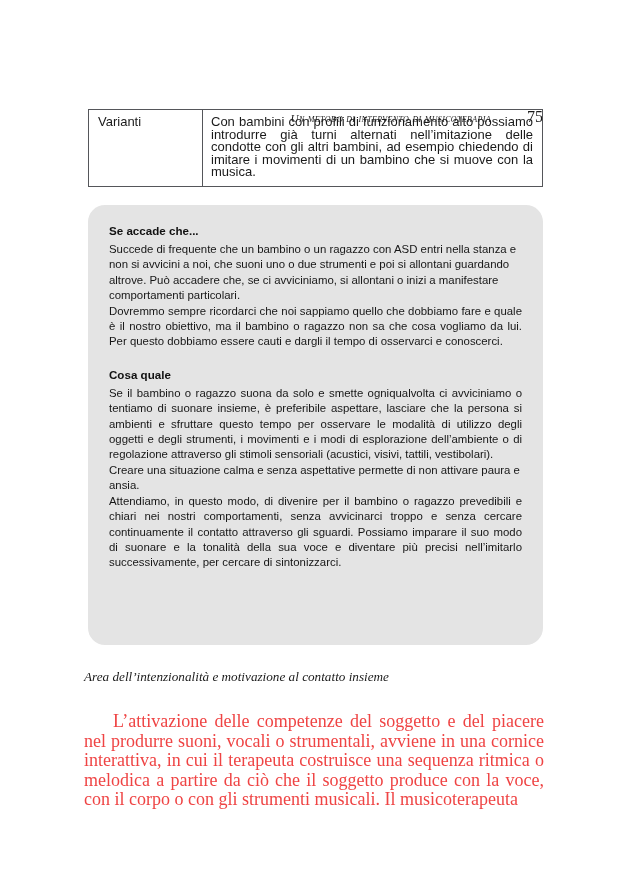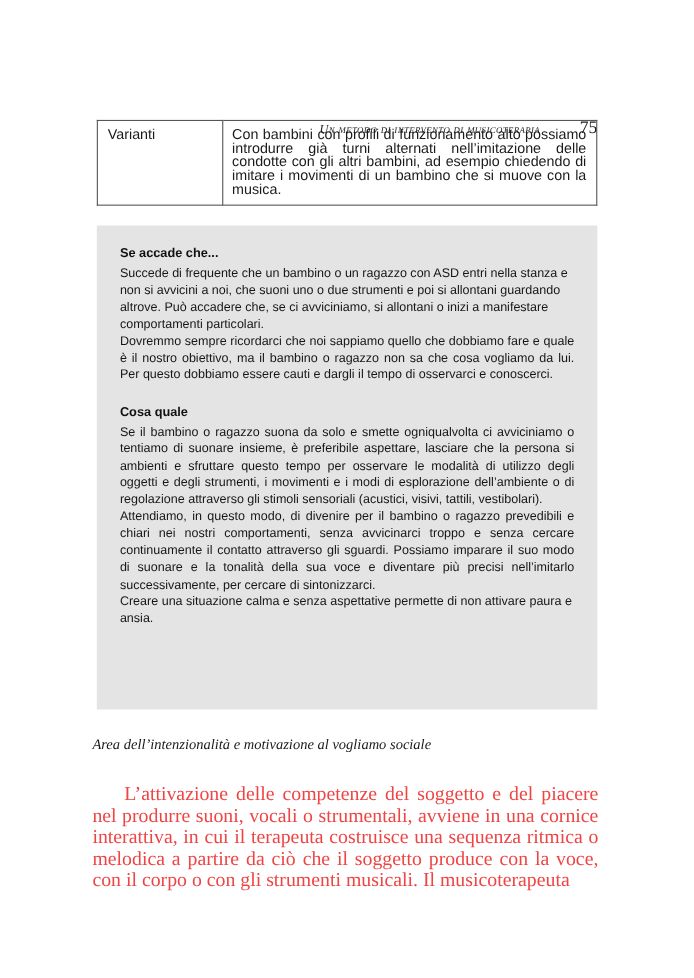--- a/index.html
+++ b/index.html
@@ -84,20 +84,21 @@
   
   .callout {
     position: absolute;
     left: 88px;
     top: 205px;
     width: 455px;
     min-height: 440px;
     background: #e4e4e4;
     box-sizing: border-box;
     padding: 18px 21px 20px 21px;
+    border-radius: 17px;
   }
   .callout-heading {
     font-family: "Liberation Sans", sans-serif;
     font-weight: bold;
     font-size: 11.6px;
     line-height: 15px;
     color: #111111;
     margin: 0 0 4px 0;
   }
   .callout-heading.spaced {
@@ -167,22 +168,22 @@
 
   <div class="callout">
 
     <h3 class="callout-heading">Se accade che...</h3>
     <p class="callout-para ragged">Succede di frequente che un bambino o un ragazzo con ASD entri nella stanza e non si avvicini a noi, che suoni uno o due strumenti e poi si allontani guardando altrove. Può accadere che, se ci avviciniamo, si allontani o inizi a manifestare comportamenti particolari.</p>
 
     <p class="callout-para">Dovremmo sempre ricordarci che noi sappiamo quello che dobbiamo fare e quale è il nostro obiettivo, ma il bambino o ragazzo non sa che cosa vogliamo da lui. Per questo dobbiamo essere cauti e dargli il tempo di osservarci e conoscerci.</p>
 
     <h3 class="callout-heading spaced">Cosa quale</h3>
     <p class="callout-para">Se il bambino o ragazzo suona da solo e smette ogniqualvolta ci avviciniamo o tentiamo di suonare insieme, è preferibile aspettare, lasciare che la persona si ambienti e sfruttare questo tempo per osservare le modalità di utilizzo degli oggetti e degli strumenti, i movimenti e i modi di esplorazione dell’ambiente o di regolazione attraverso gli stimoli sensoriali (acustici, visivi, tattili, vestibolari).</p>
+    <p class="callout-para ragged">Creare una situazione calma e senza aspettative permette di non attivare paura e ansia.</p>
     <p class="callout-para">Attendiamo, in questo modo, di divenire per il bambino o ragazzo prevedibili e chiari nei nostri comportamenti, senza avvicinarci troppo e senza cercare continuamente il contatto attraverso gli sguardi. Possiamo imparare il suo modo di suonare e la tonalità della sua voce e diventare più precisi nell’imitarlo successivamente, per cercare di sintonizzarci.</p>
-    <p class="callout-para ragged">Creare una situazione calma e senza aspettative permette di non attivare paura e ansia.</p>
 
   </div>
 
-  <div class="section-subhead">Area dell’intenzionalità e motivazione al vogliamo sociale</div>
+  <div class="section-subhead">Area dell’intenzionalità e motivazione al contatto insieme</div>
 
   <p class="body-text">L’attivazione delle competenze del soggetto e del piacere nel produrre suoni, vocali o strumentali, avviene in una cornice interattiva, in cui il terapeuta costruisce una sequenza ritmica o melodica a partire da ciò che il soggetto produce con la voce, con il corpo o con gli strumenti musicali. Il musicoterapeuta</p>
 
 </div>
 
 </body></html>

